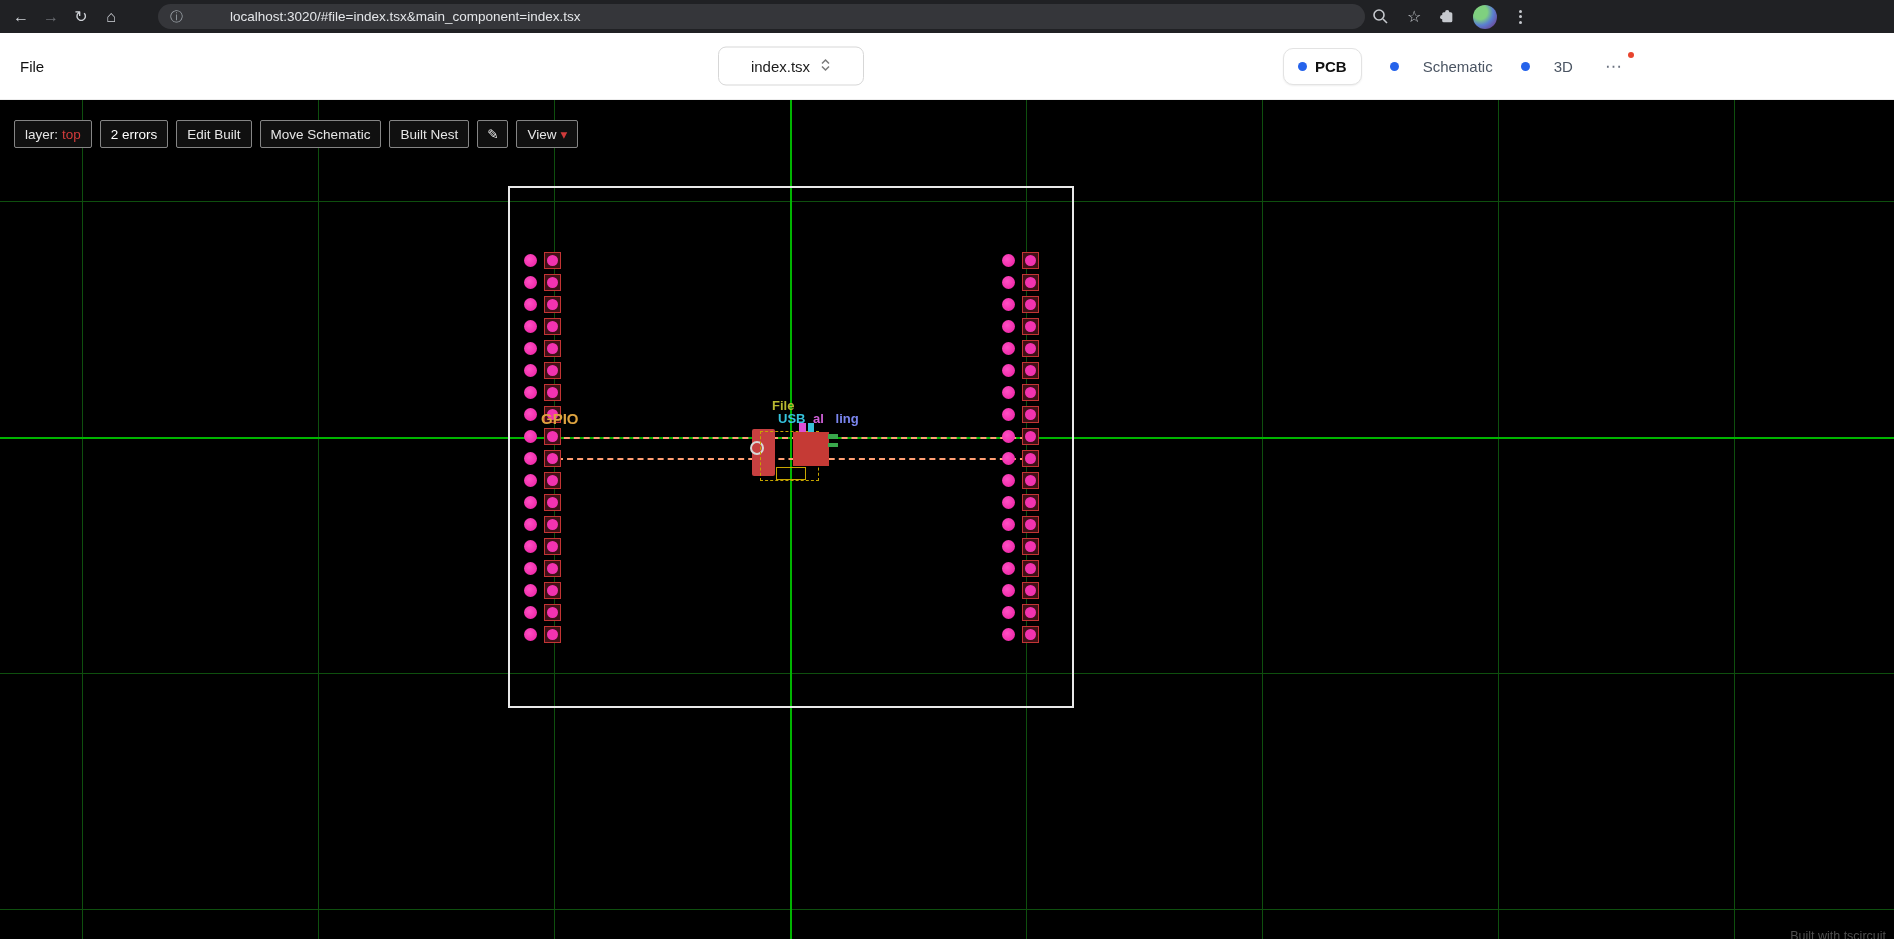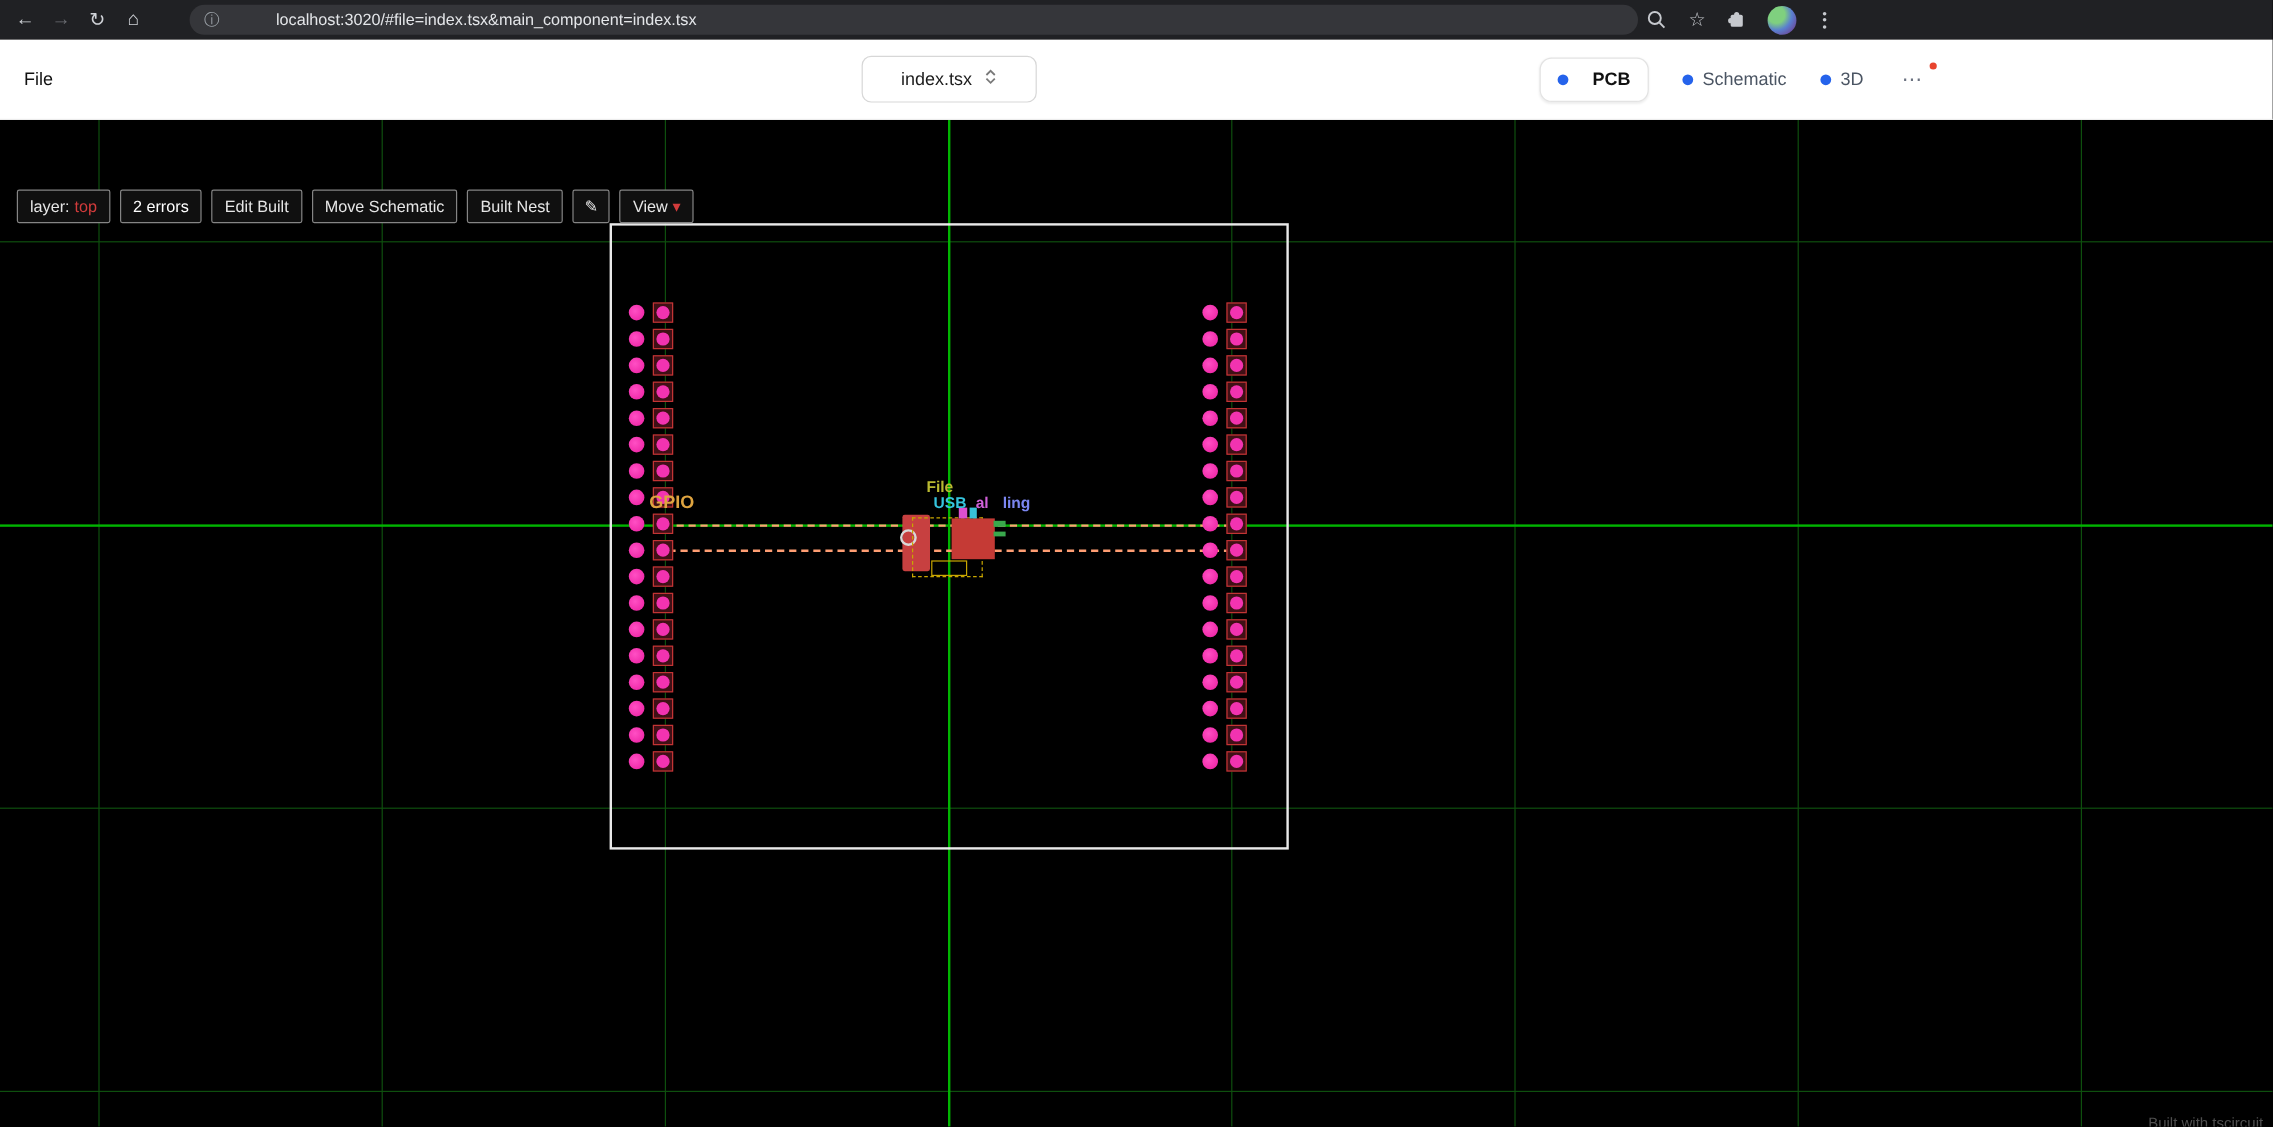--- a/index.html
+++ b/index.html
@@ -29,24 +29,24 @@
   .app-header { position:relative; width:100%; height:67px; background:#fff;
                 border-bottom:1px solid #ececec; }
   .file-menu { position:absolute; left:20px; top:50%; transform:translateY(-50%);
                font-size:15px; color:#111; cursor:default; }
   .file-select { position:absolute; left:718px; top:50%; transform:translateY(-50%);
                  width:146px; height:39px; border:1px solid #d7d7d7; border-radius:8px;
                  background:#fff; display:flex; align-items:center; justify-content:center;
                  gap:10px; font-size:15px; color:#1c1c1c; }
   .header-right { position:absolute; left:1283px; top:0; height:100%;
                   display:flex; align-items:center; gap:28px; }
-  .view-pill { display:flex; align-items:center; gap:20px; padding:9px 14px;
+  .view-pill { display:flex; align-items:center; gap:8px; padding:9px 14px;
                border:1px solid #e3e3e3; border-radius:10px; background:#fff;
                box-shadow:0 1px 2px rgba(0,0,0,.07); font-size:15px; font-weight:700; color:#111; }
-  .view-link { display:flex; align-items:center; gap:8px; font-size:15px; color:#4b5563; }
+  .view-link { display:flex; align-items:center; gap:24px; font-size:15px; color:#4b5563; }
   .blue-dot { width:9px; height:9px; border-radius:50%; background:#2563eb; flex:0 0 auto; }
   .more-menu { position:relative; color:#6b7280; font-size:17px; letter-spacing:1px; padding:0 4px; }
   .more-menu .notif { position:absolute; right:-7px; top:-4px; width:6px; height:6px;
                       border-radius:50%; background:#e8442e; }
 
   
   .viewport { position:relative; width:100%; height:839px; background:#000; overflow:hidden; }
   .canvas { position:absolute; inset:0; }
 
   .gridline-v { position:absolute; top:0; width:1px; height:100%; background:#0e4f0e; z-index:2; }
@@ -77,21 +77,21 @@
   .comp-box       { left:776px; top:367px; width:30px; height:13px; border:1px solid #c8a600; }
 
   .pcb-label { position:absolute; z-index:12; font-weight:700; white-space:nowrap; }
   .label-gpio  { left:541px; top:310px; font-size:15px; color:#dfa440; }
   .label-flash { left:772px; top:298px; font-size:13px; color:#b9b931; }
   .label-usb   { left:778px; top:311px; font-size:13px; }
   .usb-main { color:#35c4dd; }
   .usb-a    { color:#d060d8; margin-left:4px; }
   .usb-b    { color:#7b86f0; margin-left:8px; }
 
-  .pcb-toolbar { position:absolute; left:14px; top:20px; display:flex; gap:8px; z-index:20;margin-top:38px; }
+  .pcb-toolbar { position:absolute; left:14px; top:20px; display:flex; gap:8px; z-index:20; }
   .tb-btn { height:28px; background:#101010; border:1px solid #858585; border-radius:2px;
             color:#e6e6e6; font-size:13.5px; padding:0 10px; display:flex; align-items:center;
             gap:4px; white-space:nowrap; }
   .tb-btn .red { color:#d23b3b; }
   .tb-btn.errors { color:#ffffff; }
   .tb-btn.icon-only { padding:0 9px; }
 
   .footer-note { position:absolute; right:8px; bottom:-4px; z-index:14;
                  font-size:12.5px; color:#4f4f4f; }
 </style>

